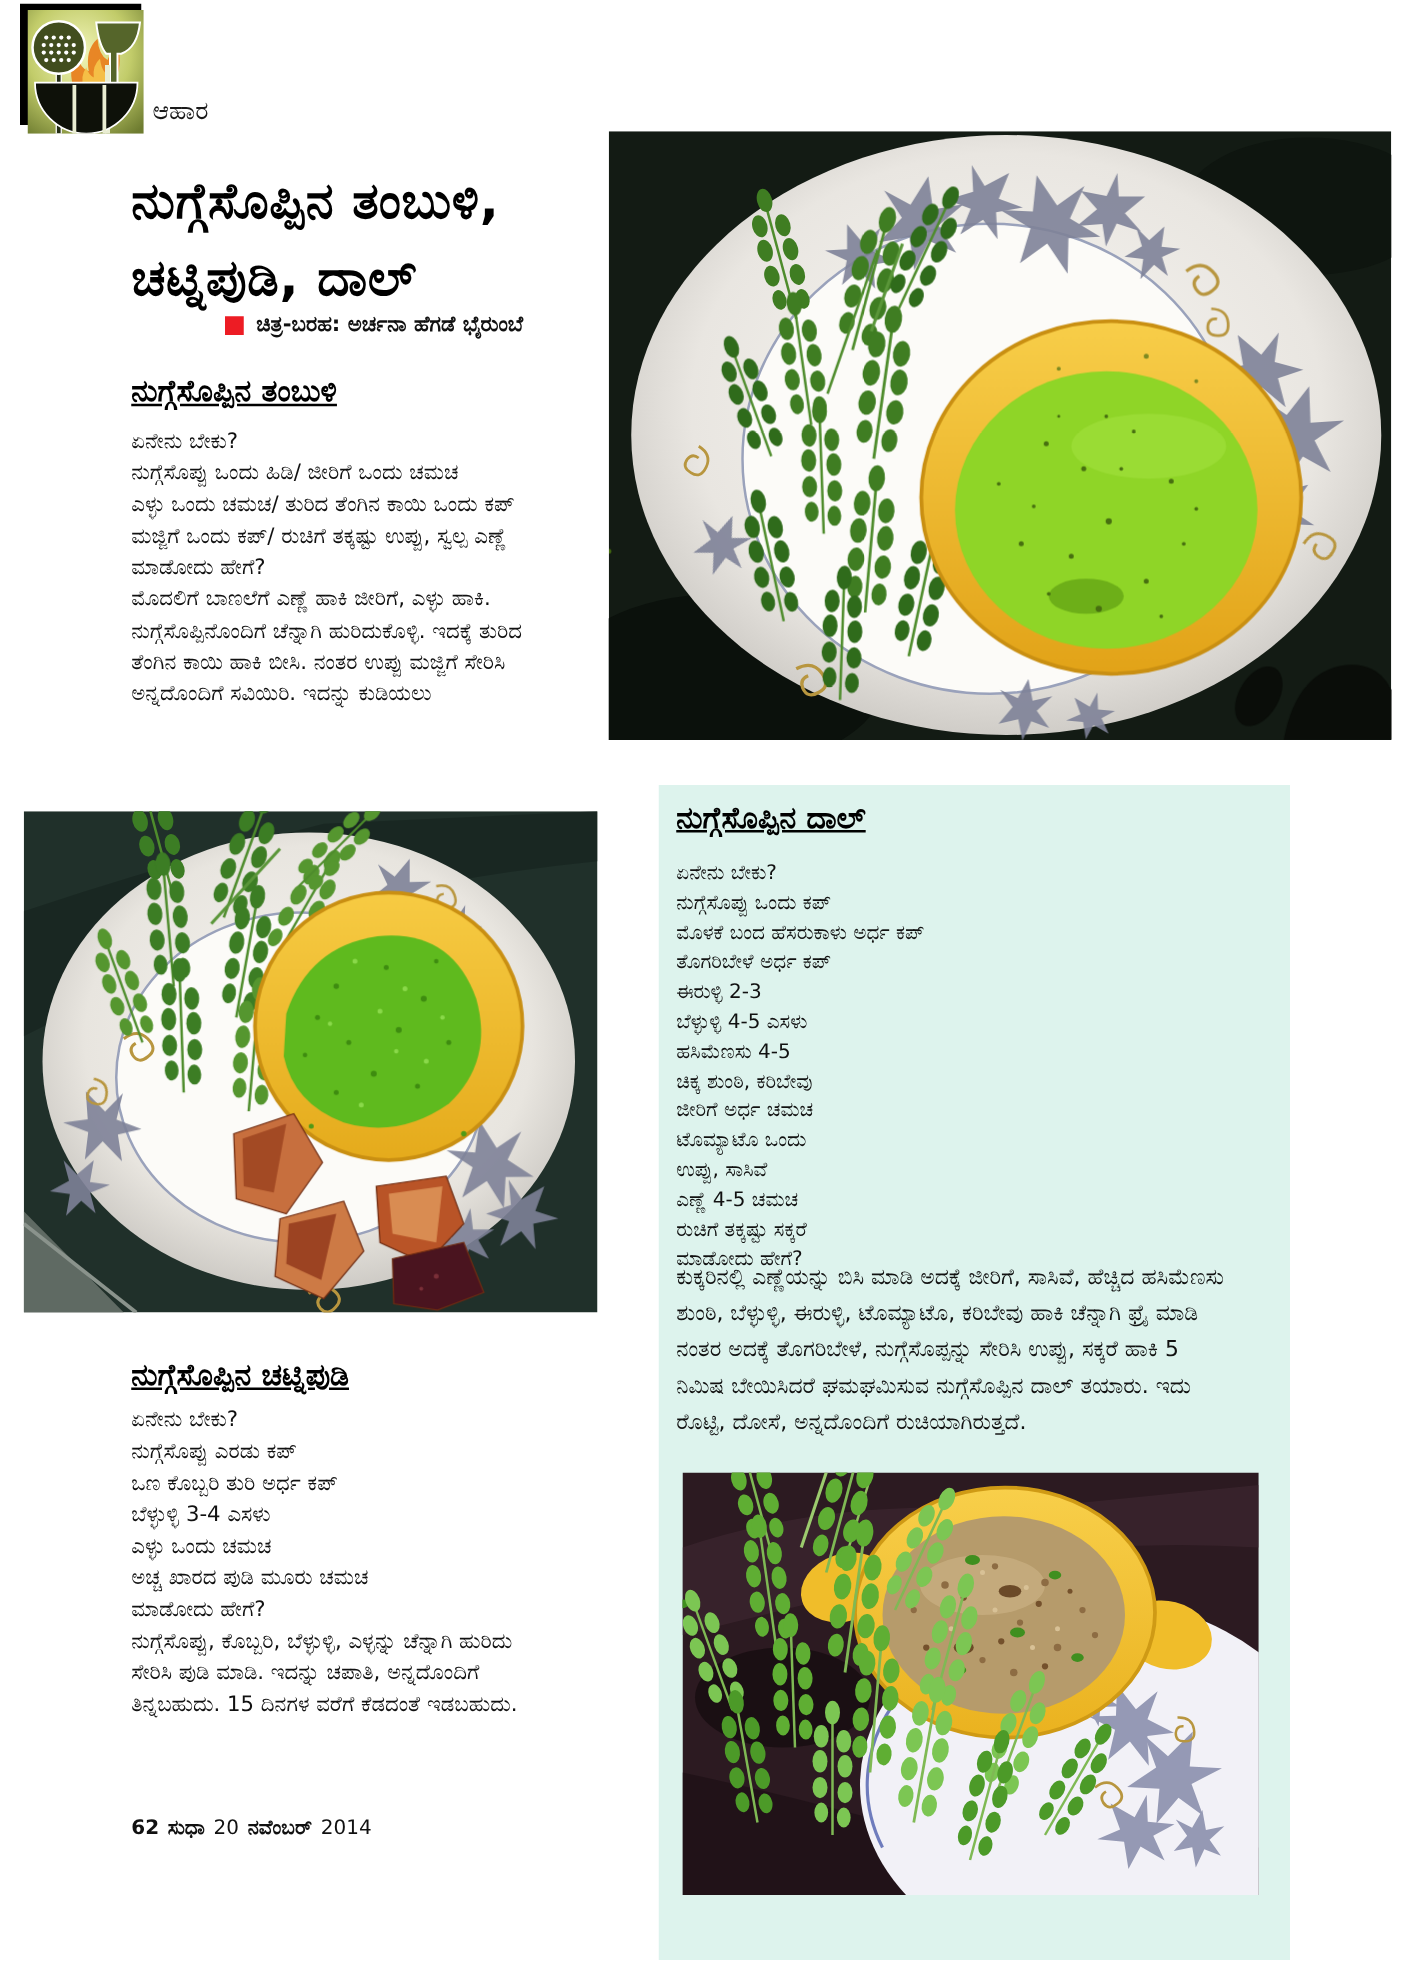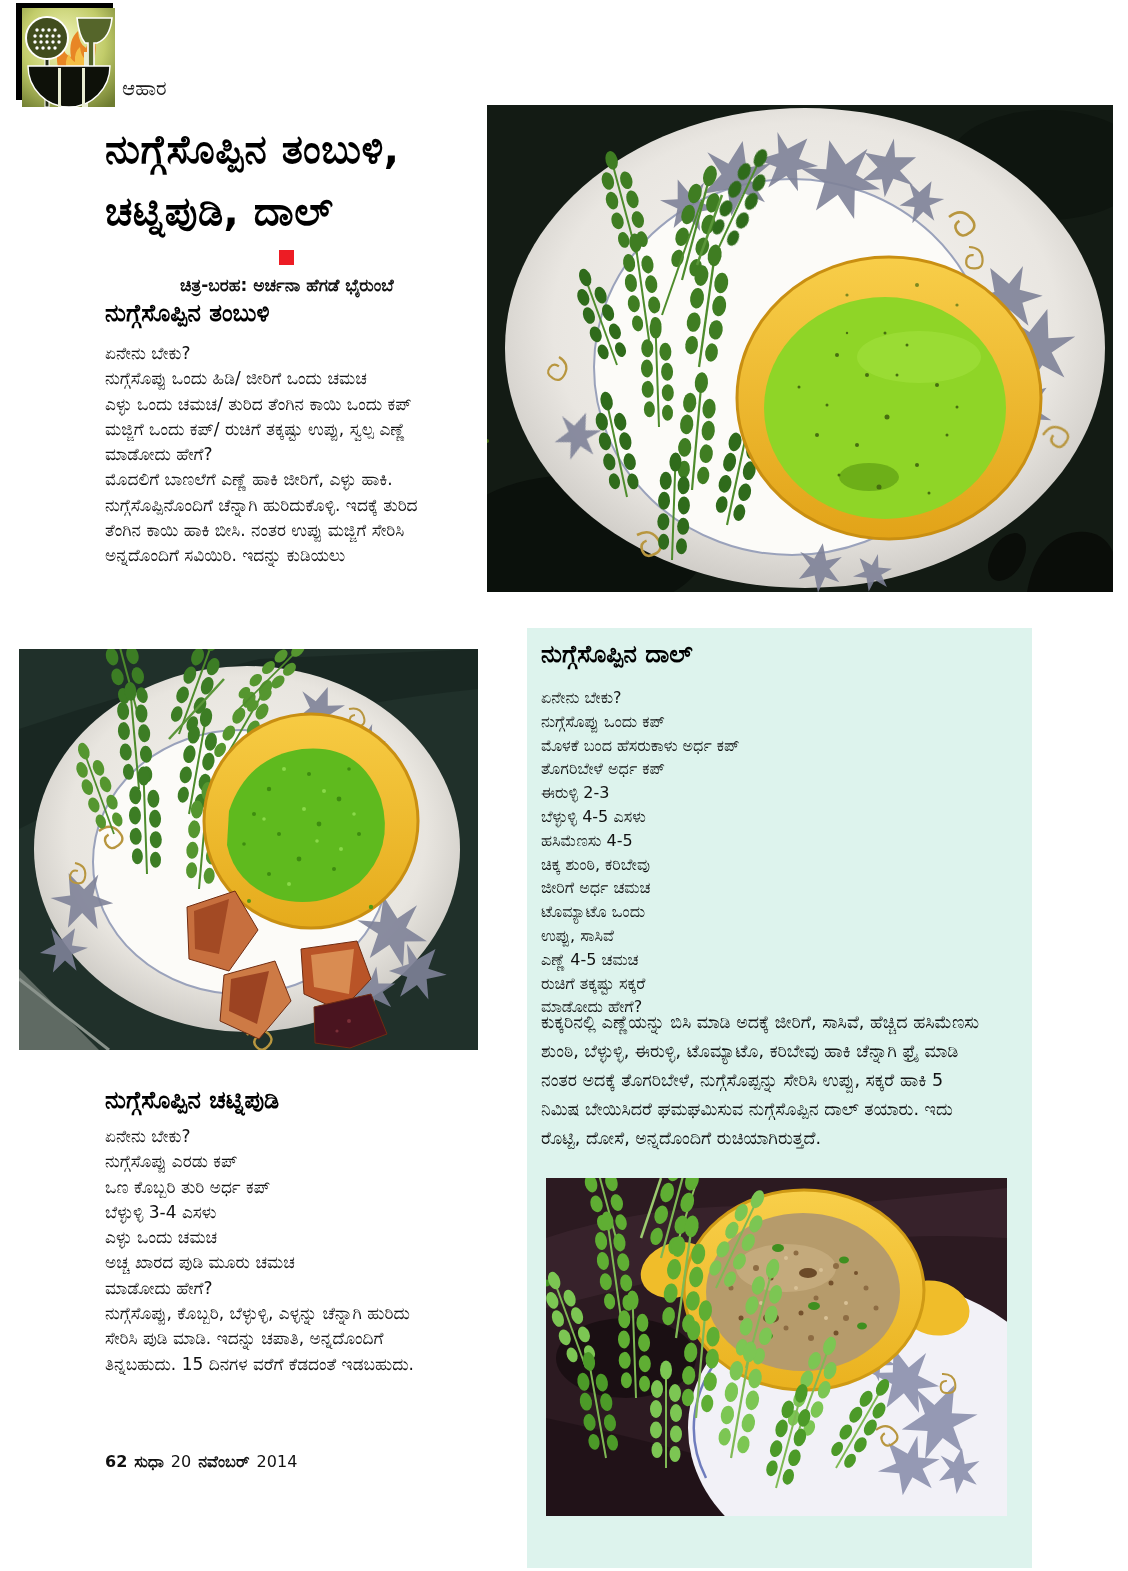--- a/index.html
+++ b/index.html
@@ -5,24 +5,24 @@
   html,body{margin:0;padding:0;}
   body{
     width:1128px;height:1571px;position:relative;background:#ffffff;
     font-family:"DejaVu Sans","Liberation Sans",sans-serif;color:#111;
     overflow:hidden;
   }
   .abs{position:absolute;}
   .mark{background:#000;}
   .cat-label{font-size:20px;color:#1a1a1a;}
   .page-title{font-size:40px;line-height:62px;font-weight:700;color:#000;letter-spacing:0.5px;}
-  .byline-row{display:flex;align-items:center;gap:10px;flex-direction:column;}
+  .byline-row{display:flex;align-items:center;gap:10px;}
   .byline-sq{width:15px;height:15px;background:#ed1c24;flex:0 0 auto;}
   .byline-text{font-size:17px;font-weight:700;}
-  .sec-heading{font-size:24px;font-weight:700;color:#000;}
+  .sec-heading{font-size:24px;font-weight:700;color:#000;text-decoration:underline;}
   .body-line{font-size:17px;line-height:25.3px;white-space:nowrap;}
   .ing-line{font-size:16px;line-height:23.8px;white-space:nowrap;}
   .method-line{font-size:17.5px;line-height:29px;white-space:nowrap;}
   .panel{background:#ddf3ed;}
   .photo{display:block;}
   .footer{font-size:16px;display:flex;gap:7px;align-items:center;}
   .fb{font-weight:700;}
 </style>
 </head>
 <body>
@@ -97,21 +97,21 @@
 
   <g>
     <rect x="62" y="44" width="4" height="55" fill="#e9edd2"></rect>
     <path d="M6,58 A41,41 0 0 0 88,58 Z" fill="#0e1109" stroke="#ffffff" stroke-width="1.4"></path>
     <rect x="36" y="60" width="3" height="39" fill="#e9edd2"></rect>
     <rect x="60" y="60" width="3" height="39" fill="#e9edd2"></rect>
   </g>
 </svg>
 <div class="abs cat-label" style="left:122px;top:76px">ಆಹಾರ</div>
 
-<div class="abs page-title" style="left:105px;top:118px">
+<div class="abs page-title" style="left:105px;top:130px">
   <div>ನುಗ್ಗೆಸೊಪ್ಪಿನ ತಂಬುಳಿ,</div>
   <div>ಚಟ್ನಿಪುಡಿ, ದಾಲ್</div>
 </div>
 <div class="abs byline-row" style="left:180px;top:250px">
   <span class="byline-sq"></span>
   <span class="byline-text">ಚಿತ್ರ-ಬರಹ: ಅರ್ಚನಾ ಹೆಗಡೆ ಭೈರುಂಬೆ</span>
 </div>
 
 <div class="abs sec-heading" style="left:105px;top:299px">ನುಗ್ಗೆಸೊಪ್ಪಿನ ತಂಬುಳಿ</div>
 <div class="abs" style="left:105px;top:341px">

